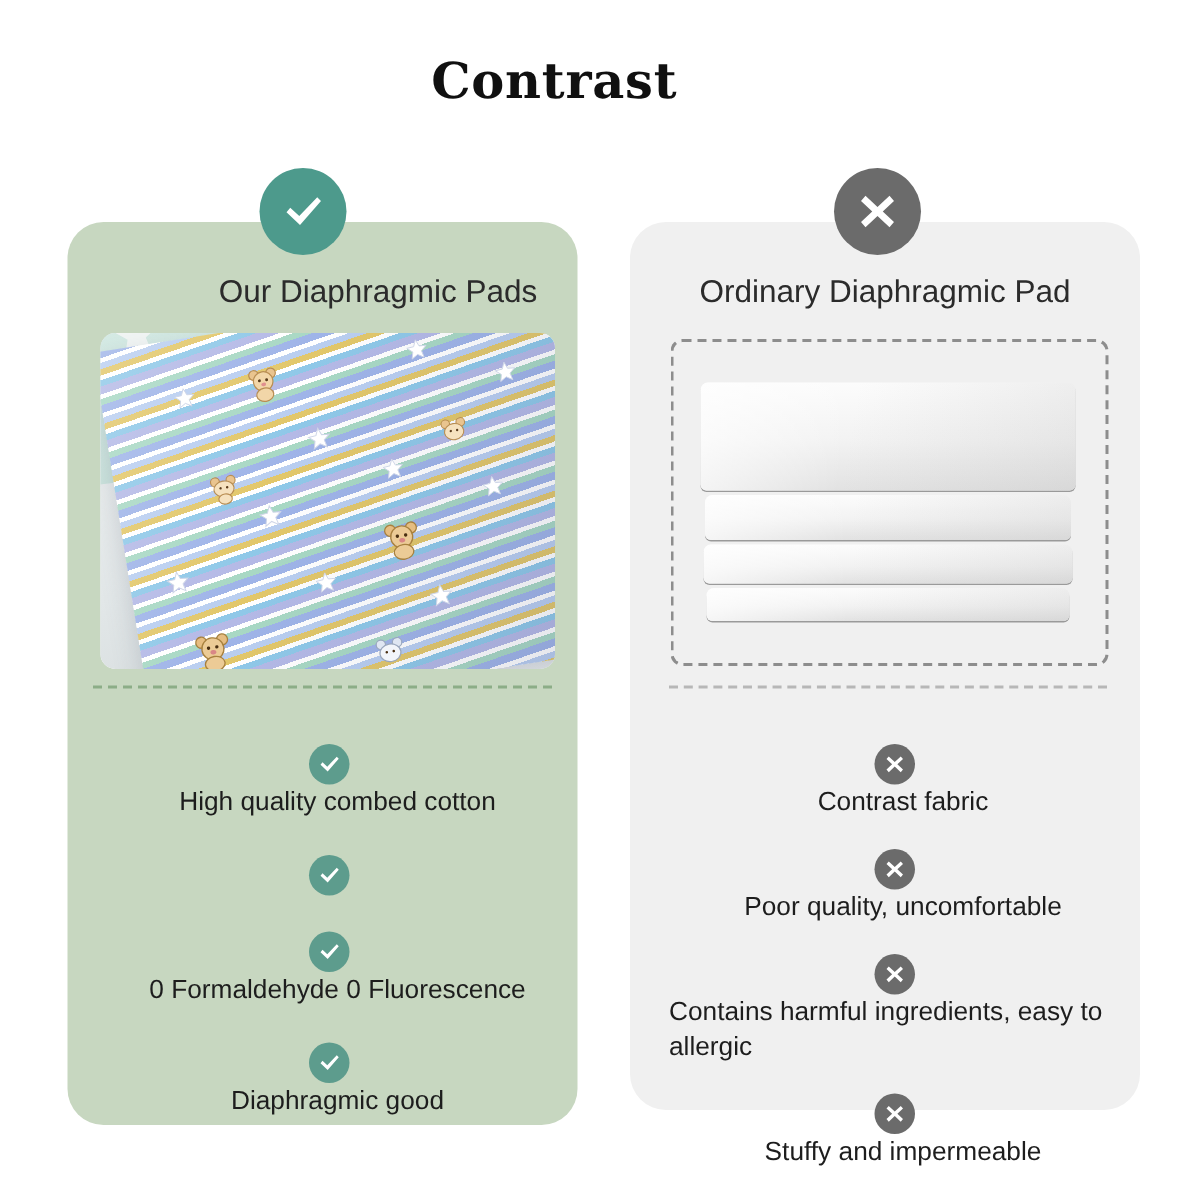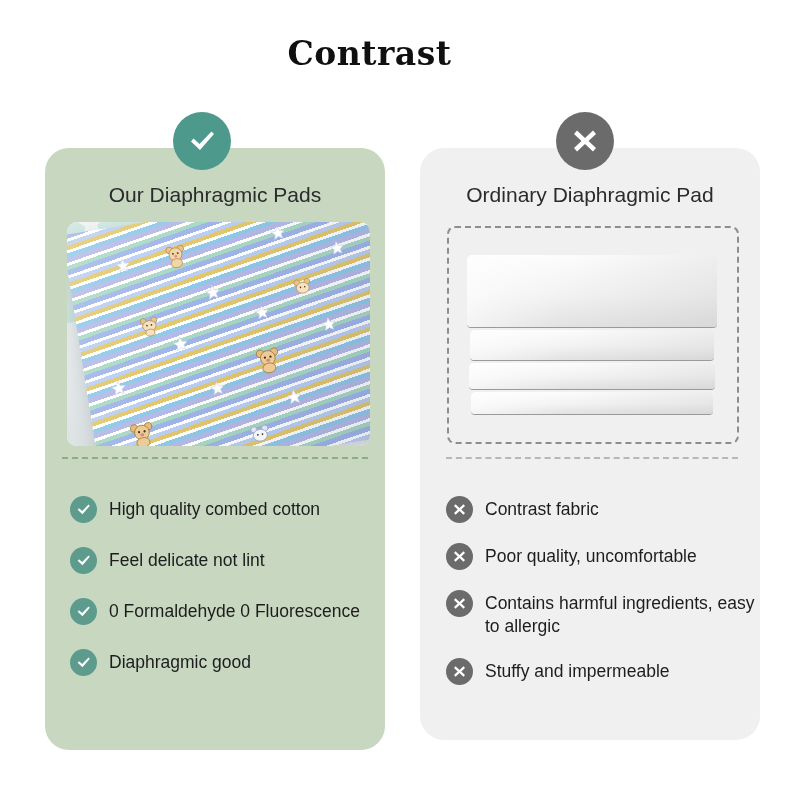--- a/index.html
+++ b/index.html
@@ -70,21 +70,21 @@
 
   
   .panel-heading {
     position: absolute;
     top: 183px;
     width: 340px;
     text-align: center;
     font-size: 21px;
     color: #2b2b2b;
   }
-  .heading-good { left: 45px; }
+  .heading-good { left: 45px; padding-left: 37px; }
   .heading-bad  { left: 420px; text-align: center; }
 
   
   .photo-frame {
     position: absolute;
     left: 67px;
     top: 222px;
     width: 303px;
     height: 224px;
     border-radius: 10px;
@@ -217,22 +217,23 @@
   
   .feature-list {
     position: absolute;
     width: 310px;
   }
   .list-good { left: 70px; top: 498px; }
   .list-bad  { left: 446px; top: 498px; width: 312px; }
 
   .feature-item {
     display: flex;
-    align-items: flex-start;
+    align-items: center;
     margin-bottom: 26px;
+    flex-direction: column;
   }
   .list-bad .feature-item { margin-bottom: 22px; }
 
   .bullet-icon {
     flex: 0 0 auto;
     width: 27px;
     height: 27px;
     border-radius: 50%;
     display: flex;
     align-items: center;
@@ -399,21 +400,20 @@
         </svg>
     </span>
     <span class="feature-text">High quality combed cotton</span>
   </div>
   <div class="feature-item">
     <span class="bullet-icon bullet-check">
       <svg width="19" height="19" viewBox="0 0 36 36">
           <path d="M7 18.5 L9.5 15.5 L15.5 21 L27.5 8.5 L30 11 L16 27 Z" fill="#ffffff"></path>
         </svg>
     </span>
-    <span class="feature-text">Feel delicate not lint</span>
   </div>
   <div class="feature-item">
     <span class="bullet-icon bullet-check">
       <svg width="19" height="19" viewBox="0 0 36 36">
           <path d="M7 18.5 L9.5 15.5 L15.5 21 L27.5 8.5 L30 11 L16 27 Z" fill="#ffffff"></path>
         </svg>
     </span>
     <span class="feature-text">0 Formaldehyde 0 Fluorescence</span>
   </div>
   <div class="feature-item">

